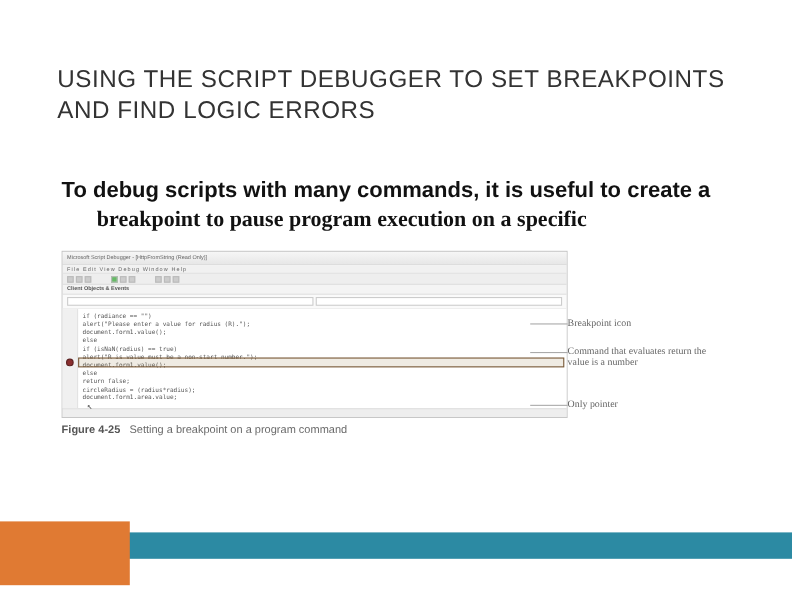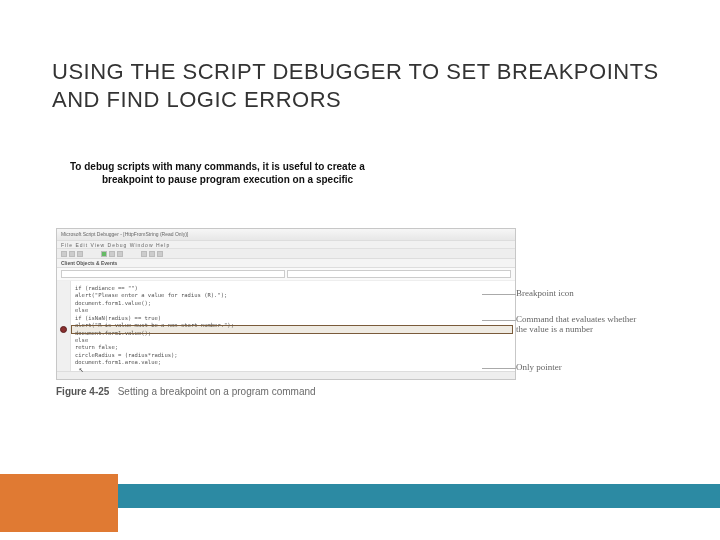--- a/index.html
+++ b/index.html
@@ -1,20 +1,20 @@
 <!DOCTYPE html>
 <html><head>
 <meta charset="utf-8">
 <style>
   * { margin: 0; padding: 0; box-sizing: border-box; }
   html, body { width: 720px; height: 540px; overflow: hidden; font-family: Arial, Helvetica, sans-serif; background: #fff; }
   .slide { position: relative; width: 720px; height: 540px; }
   .title { position: absolute; top: 58px; left: 52px; right: 40px; font-size: 22px; font-weight: 400; letter-spacing: 0.5px; color: #333; line-height: 1.25; }
-  .body-text { position: absolute; top: 160px; left: 56px; right: 60px; font-size: 10px; font-weight: bold; color: #111; line-height: 1.3; margin-left: 14px; }
-  .body-indent { padding-left: 32px; display: block; }
+  .body-text { position: absolute; top: 160px; left: 56px; right: 60px; font-size: 20px; font-weight: bold; color: #111; line-height: 1.3; }
+  .body-indent { padding-left: 32px; display: block; font-family: Liberation Serif, serif; }
   .figure-wrap { position: absolute; top: 228px; left: 56px; width: 460px; }
   .ide { border: 1px solid #c7c7c7; background: #fafafa; font-size: 6px; color: #777; }
   .ide-title { background: linear-gradient(#f6f6f6,#e7e7e7); height: 12px; border-bottom: 1px solid #ddd; padding: 2px 4px; font-size: 5px; color: #666; }
   .ide-menu { background: #f1f1f1; height: 8px; border-bottom: 1px solid #e0e0e0; padding: 1px 4px; font-size: 5px; color: #666; letter-spacing: 1px; }
   .ide-toolbar { background: #eee; height: 10px; border-bottom: 1px solid #ddd; display: flex; gap: 2px; padding: 2px 4px; align-items: center; }
   .tb-btn { width: 6px; height: 6px; background: #ccc; border: 1px solid #bbb; }
   .tb-btn.play { background: #6b6; }
   .tb-spacer { width: 14px; }
   .ide-panel-label { background: #f4f4f4; border-bottom: 1px solid #ddd; font-size: 5px; padding: 1px 4px; color: #555; font-weight: bold; }
   .ide-dropdowns { display: flex; gap: 2px; padding: 2px 4px; background: #fafafa; border-bottom: 1px solid #eee; }
@@ -91,21 +91,21 @@
         <div class="ide-status"></div>
       </div>
 
       <div class="callouts">
         <div class="callout callout-1">
           <div class="line"></div>
           <span>Breakpoint icon</span>
         </div>
         <div class="callout callout-2">
           <div class="line"></div>
-          <span>Command that evaluates whether the value is a number</span>
+          <span>Command that evaluates return the value is a number</span>
         </div>
         <div class="callout callout-3">
           <div class="line"></div>
           <span>Only pointer</span>
         </div>
       </div>
     </div>
 
     <div class="fig-caption">
       <b>Figure 4-25</b>&nbsp;&nbsp;

